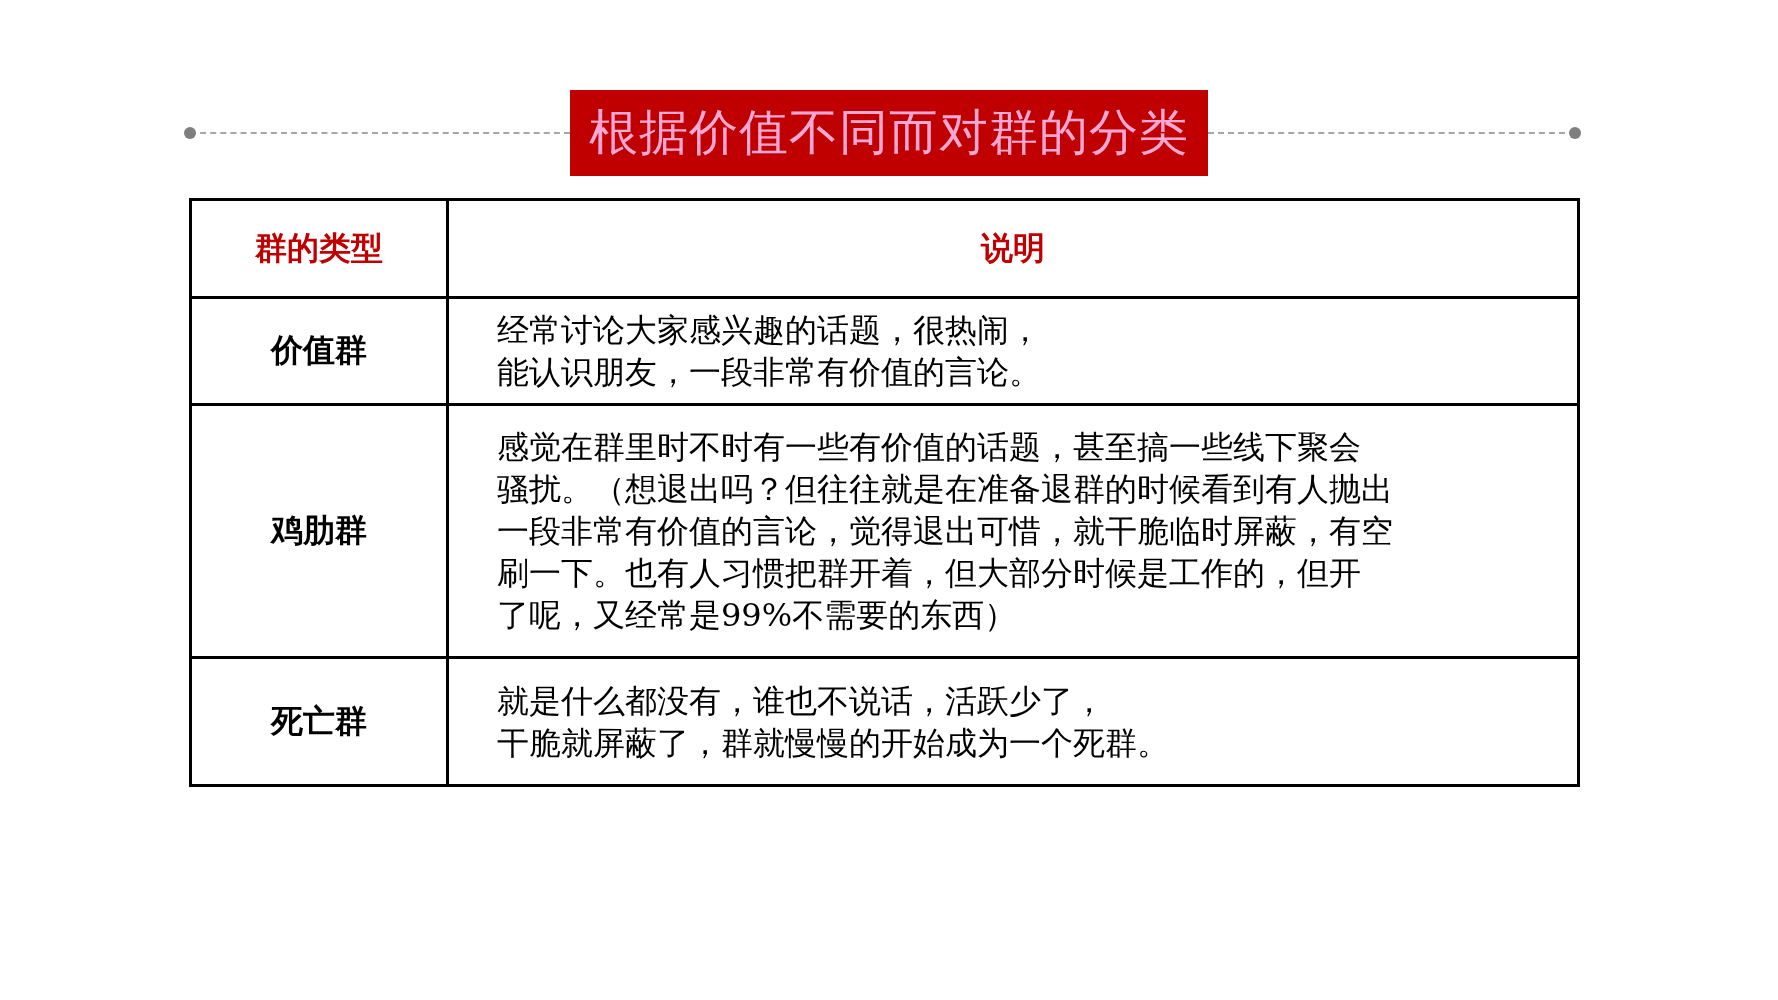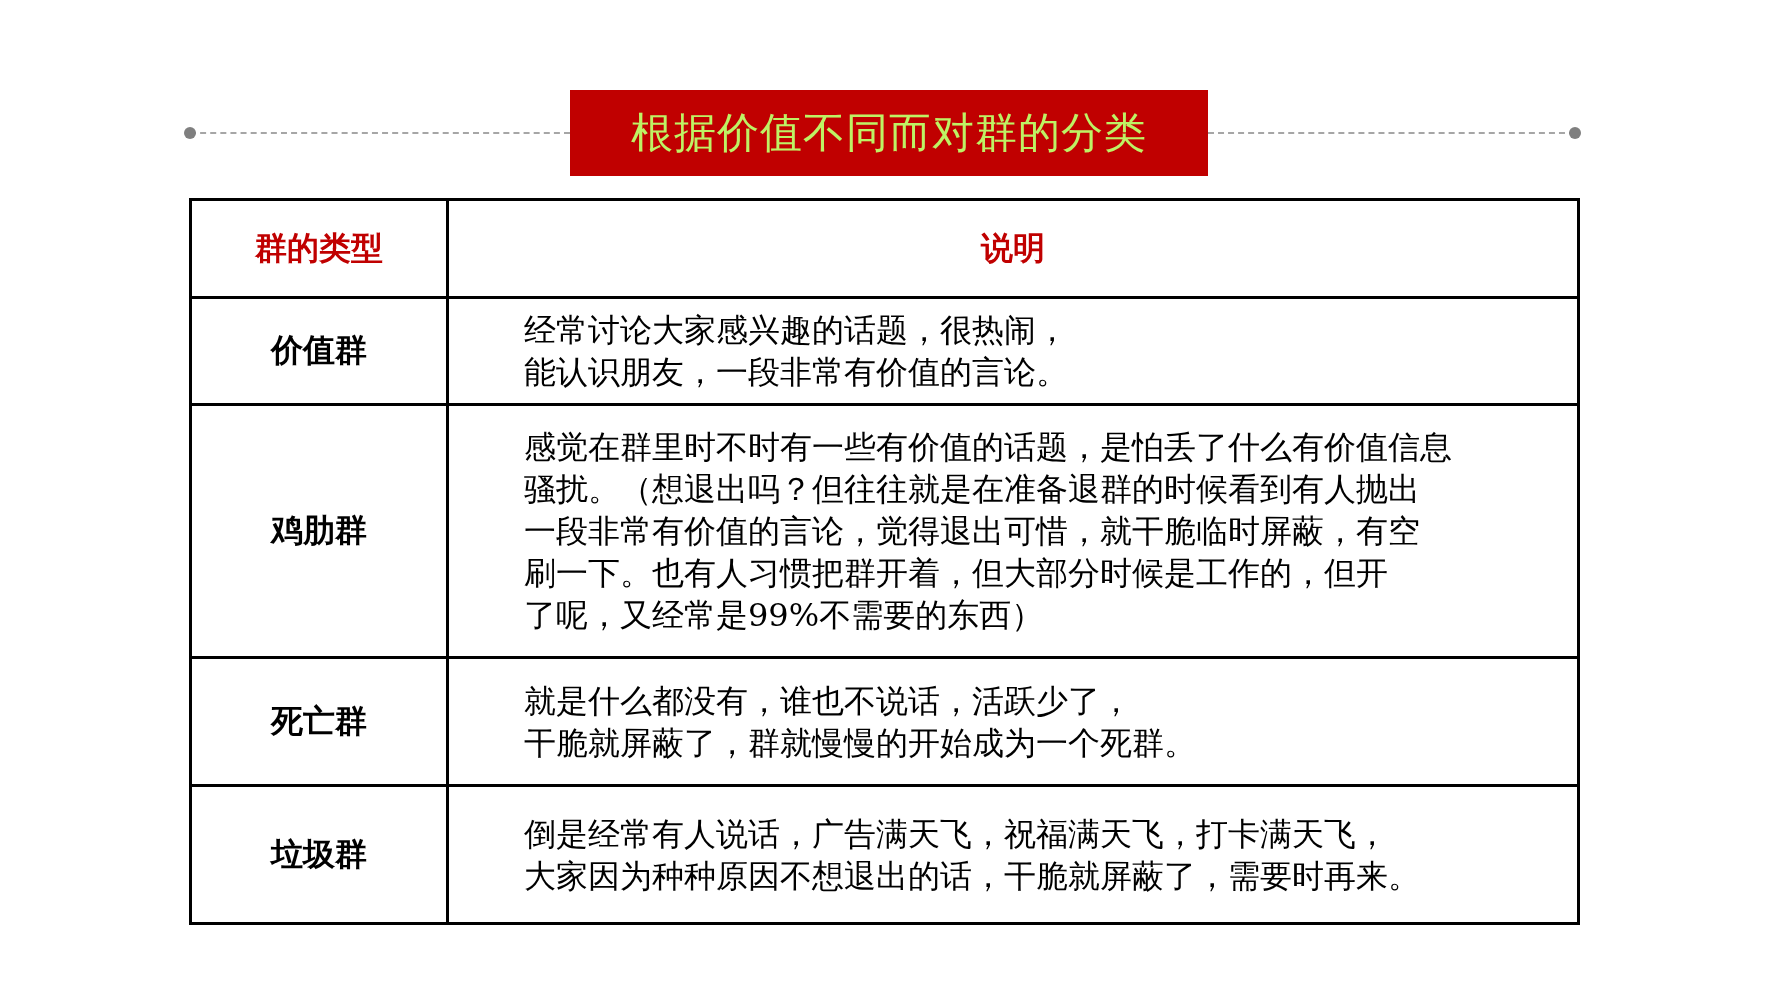--- a/index.html
+++ b/index.html
@@ -37,22 +37,22 @@
       left: 570px;
       top: 90px;
       width: 638px;
       height: 86px;
       background: #c00000;
       display: flex;
       align-items: center;
       justify-content: center;
     }
     .title-text {
-      color: #bef264;
-      font-size: 42px;
+      color: #f9a8d4;
+      font-size: 49px;
       letter-spacing: 1px;
       font-family: Liberation Sans, sans-serif;
     }
     table.classify {
       position: absolute;
       left: 189px;
       top: 198px;
       width: 1388px;
       border-collapse: collapse;
       table-layout: fixed;
@@ -81,21 +81,21 @@
     }
     .desc-cell {
       color: #000000;
       font-family: "DejaVu Serif", "Liberation Serif", serif;
       font-size: 32px;
       line-height: 42px;
       text-align: left;
       vertical-align: middle;
       padding: 0 40px 0 48px !important;
     }
-    .desc-line { display: block; white-space: nowrap; margin-left: 27px; }
+    .desc-line { display: block; white-space: nowrap; }
   </style>
 </head>
 <body>
 
 <div class="title-line left"></div>
 <div class="title-dot left"></div>
 <div class="title-line right"></div>
 <div class="title-dot right"></div>
 
 <div class="title-box">
@@ -115,35 +115,28 @@
   <tr style="height:107px">
     <td class="type-cell">价值群</td>
     <td class="desc-cell">
       <span class="desc-line">经常讨论大家感兴趣的话题，很热闹，</span>
       <span class="desc-line">能认识朋友，一段非常有价值的言论。</span>
     </td>
   </tr>
   <tr style="height:253px">
     <td class="type-cell">鸡肋群</td>
     <td class="desc-cell">
-      <span class="desc-line">感觉在群里时不时有一些有价值的话题，是怕丢了什么有价值信息</span>
+      <span class="desc-line">感觉在群里时不时有一些有价值的话题，甚至搞一些线下聚会</span>
       <span class="desc-line">骚扰。（想退出吗？但往往就是在准备退群的时候看到有人抛出</span>
       <span class="desc-line">一段非常有价值的言论，觉得退出可惜，就干脆临时屏蔽，有空</span>
       <span class="desc-line">刷一下。也有人习惯把群开着，但大部分时候是工作的，但开</span>
       <span class="desc-line">了呢，又经常是99%不需要的东西）</span>
     </td>
   </tr>
   <tr style="height:128px">
     <td class="type-cell">死亡群</td>
     <td class="desc-cell">
       <span class="desc-line">就是什么都没有，谁也不说话，活跃少了，</span>
       <span class="desc-line">干脆就屏蔽了，群就慢慢的开始成为一个死群。</span>
     </td>
   </tr>
-  <tr style="height:138px">
-    <td class="type-cell">垃圾群</td>
-    <td class="desc-cell">
-      <span class="desc-line">倒是经常有人说话，广告满天飞，祝福满天飞，打卡满天飞，</span>
-      <span class="desc-line">大家因为种种原因不想退出的话，干脆就屏蔽了，需要时再来。</span>
-    </td>
-  </tr>
 </tbody>
   </table>
 
 </body></html>

